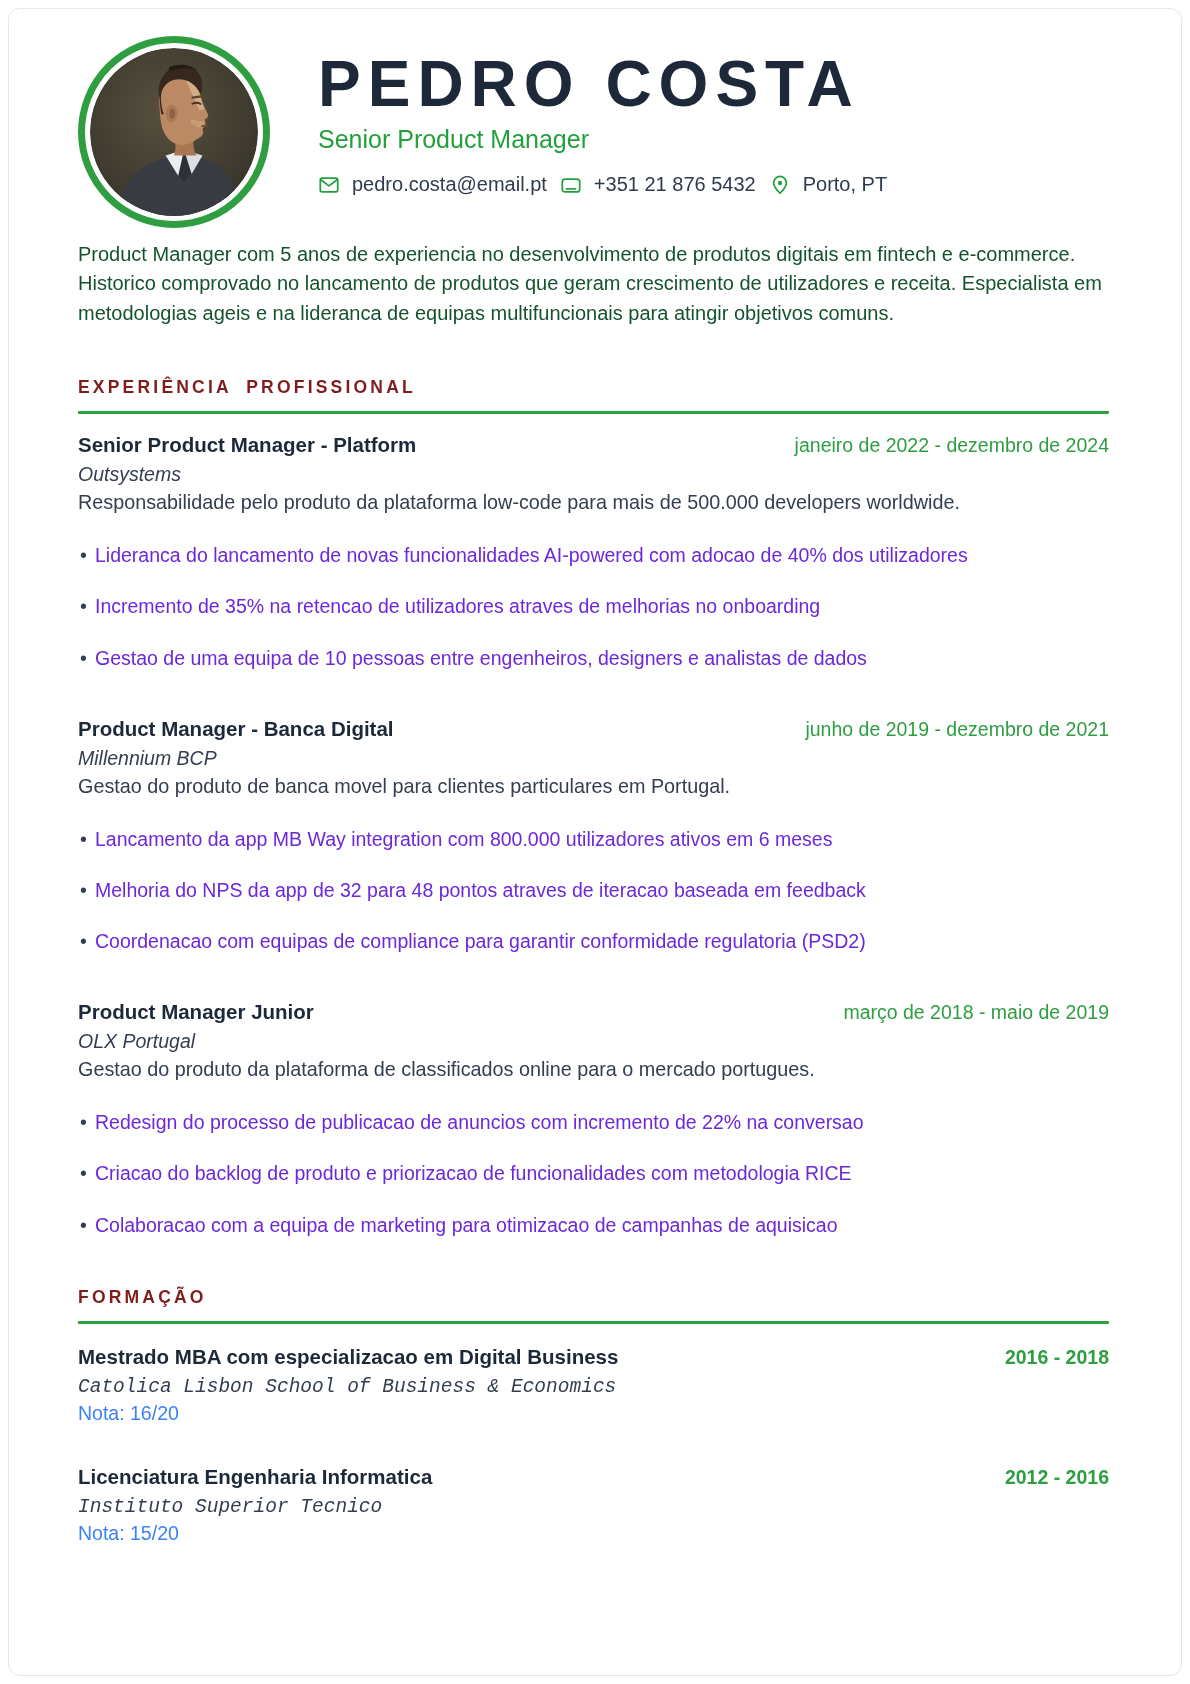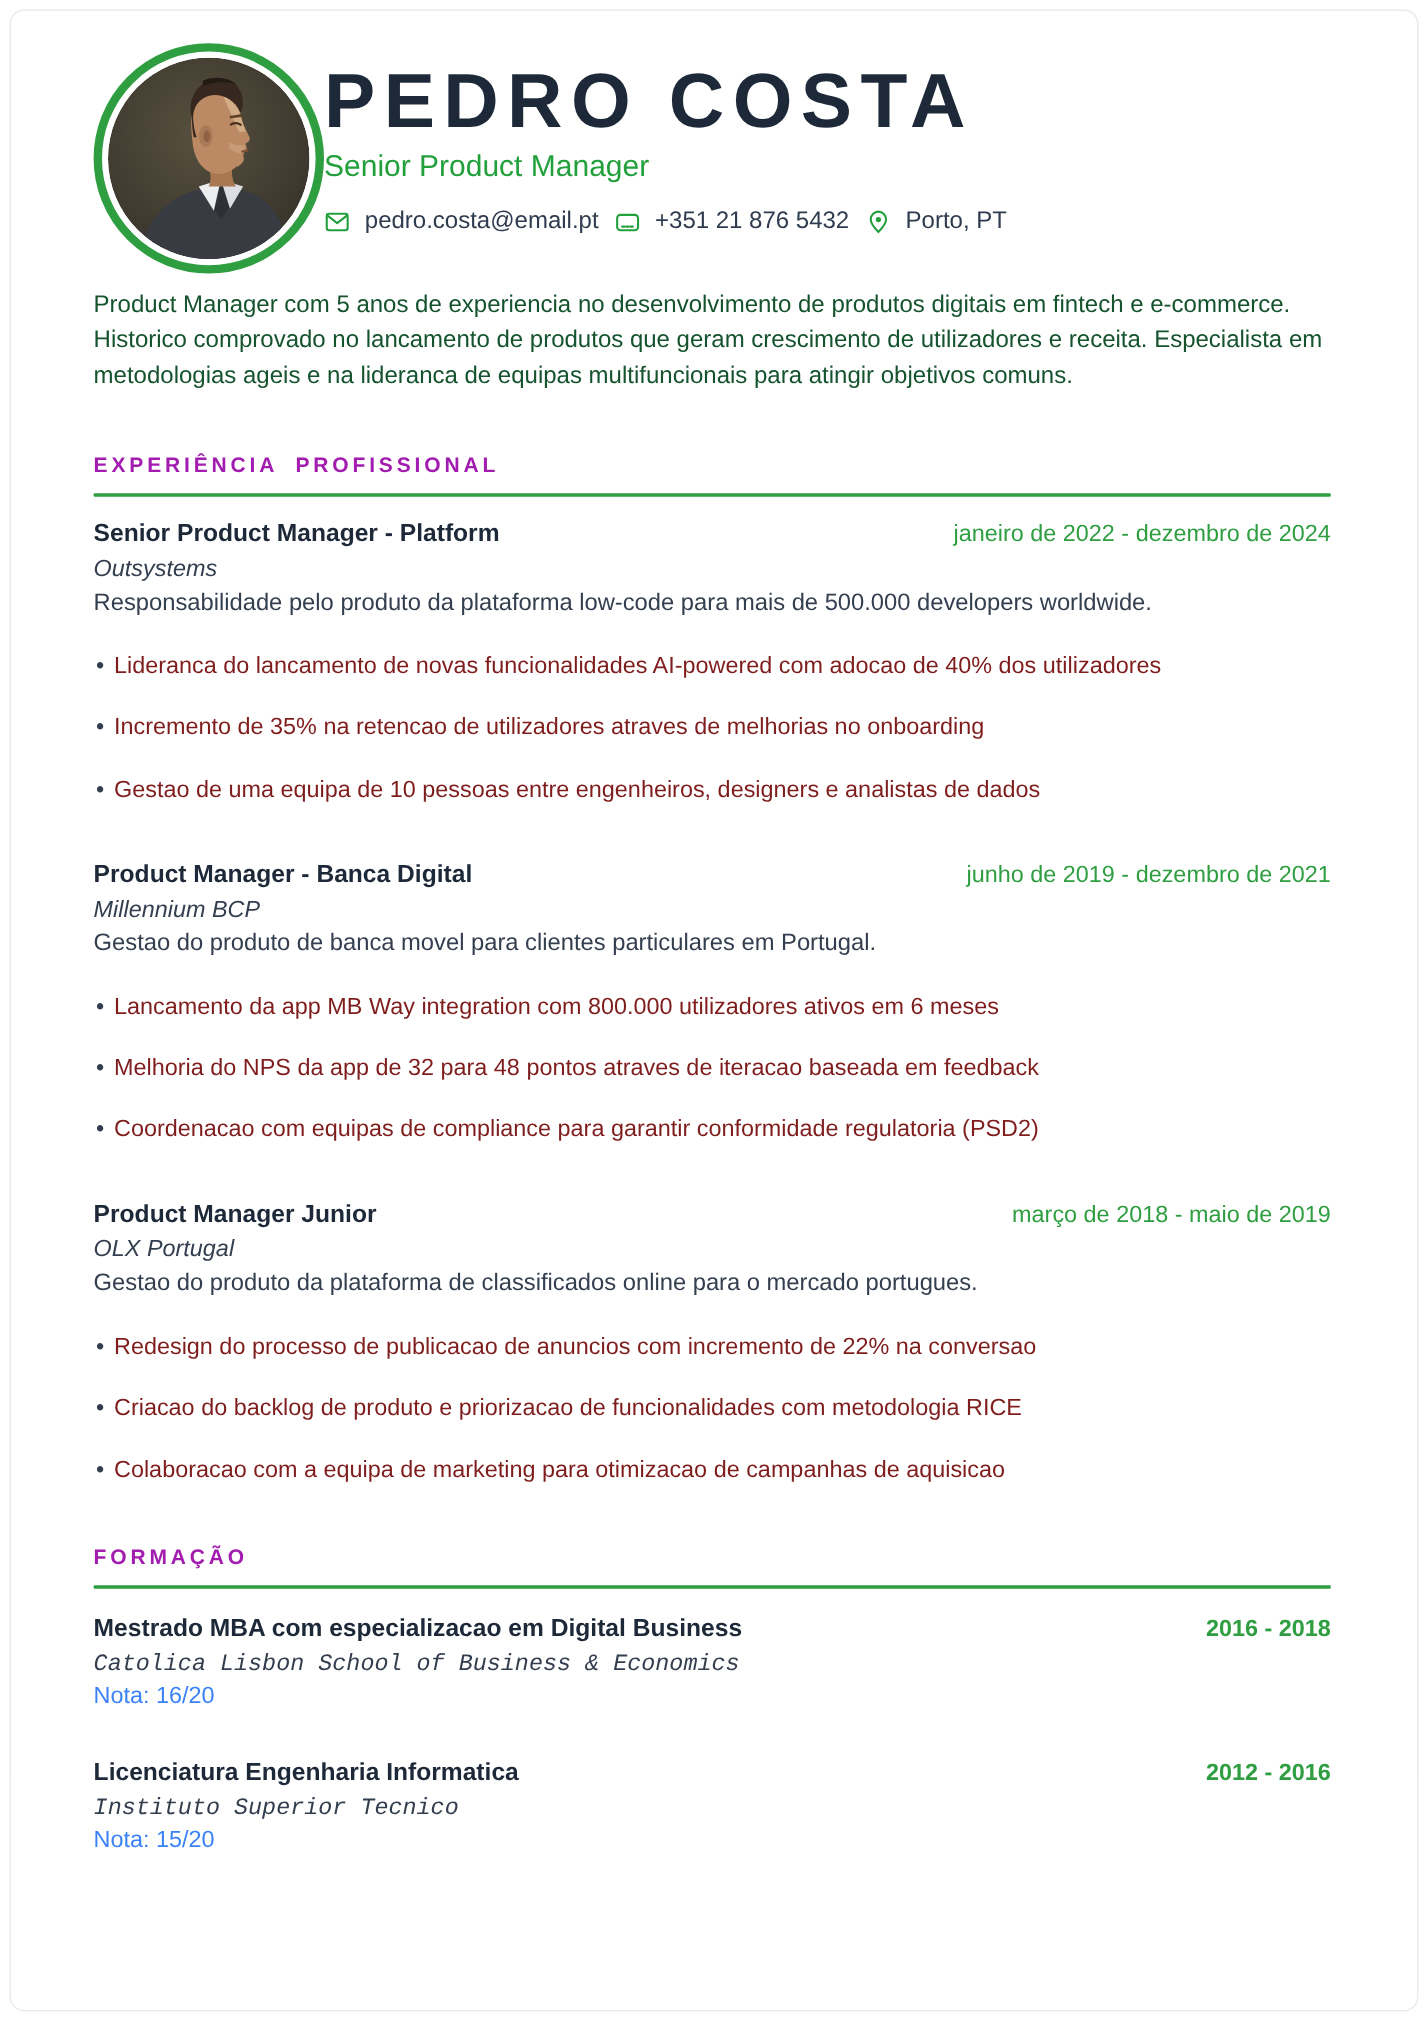--- a/index.html
+++ b/index.html
@@ -13,21 +13,21 @@
     width: 1174px;
     min-height: 1668px;
     margin: 8px;
     background: #ffffff;
     border: 1px solid #e5e7ea;
     border-radius: 12px;
     padding: 27px 72px 40px 69px;
   }
 
   
-  .header { display: flex; }
+  .header { display: flex; gap: 48px; }
   .avatar-ring {
     flex: 0 0 auto;
     width: 192px; height: 192px;
     border-radius: 50%;
     border: 7px solid #2f9e41;
     background: #ffffff;
     padding: 5px;
   }
   .avatar-ring svg { display: block; width: 168px; height: 168px; border-radius: 50%; }
 
@@ -59,40 +59,40 @@
   }
 
   
   .section { margin-top: 49px; }
   .sec-title {
     margin: 0;
     font-size: 17.5px;
     font-weight: 700;
     letter-spacing: 3.2px;
     word-spacing: 7px;
-    color: #a21caf;
+    color: #7f1d1d;
   }
   .sec-rule { height: 3px; background: #2f9e41; margin-top: 13px; border-radius: 1px; }
 
   
   .job { margin-top: 19px; }
   .job + .job { margin-top: 46px; }
   .entry-head { display: flex; justify-content: space-between; align-items: baseline; gap: 20px; }
   .entry-title { margin: 0; font-size: 20.5px; font-weight: 700; color: #1d2939; }
   .entry-dates { font-size: 19.5px; font-weight: 500; color: #2e9e41; white-space: nowrap; }
   .company { margin-top: 6px; font-size: 19.5px; font-style: italic; color: #333e4f; }
   .jobdesc { margin: 3px 0 0 0; font-size: 19.8px; color: #333e4f; line-height: 1.4; }
   ul.bullets { margin: 21px 0 0 0; padding: 0; list-style: none; }
   ul.bullets li {
     position: relative;
     padding-left: 17px;
     margin-top: 25px;
     font-size: 19.5px;
     line-height: 1.35;
-    color: #7f1d1d;
+    color: #6d28d9;
   }
   ul.bullets li::before { content: "\2022"; position: absolute; left: 2px; top: 0; color: #333e4f; }
 
   
   .edu { margin-top: 21px; }
   .edu + .edu { margin-top: 40px; }
   .school { margin-top: 7px; font-size: 19.5px; font-style: italic; color: #333e4f; font-family: Liberation Mono, monospace; }
   .grade { margin-top: 4px; font-size: 19.5px; font-weight: 400; color: #3b82f6; }
   .edu .entry-dates { font-weight: 600; }
 </style>

